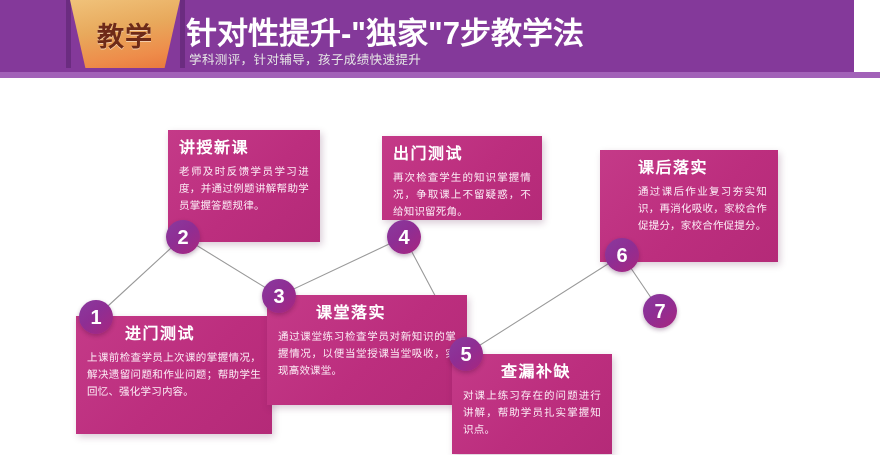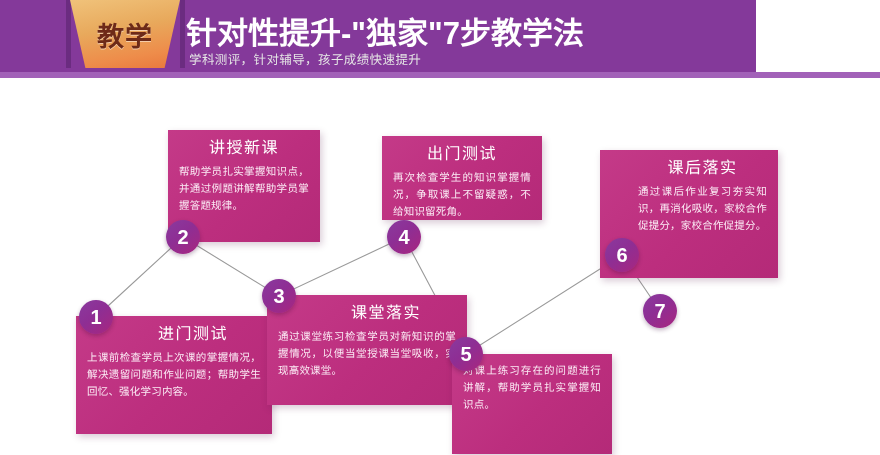--- a/index.html
+++ b/index.html
@@ -7,21 +7,21 @@
   html, body {
     width:880px; height:455px;
     background:#ffffff;
     font-family:"Liberation Sans","DejaVu Sans",sans-serif;
     overflow:hidden;
   }
   #root { position:relative; width:880px; height:455px; background:#ffffff; }
 
   
   .header {
-    position:absolute; left:0; top:0; width:756px; height:78px;
+    position:absolute; left:0; top:0; width:854px; height:78px;
     background:#84399A;
   }
   .header-underline {
     position:absolute; left:0; top:72px; width:880px; height:6px;
     background:#A261B8;
   }
   .badge {
     position:absolute; left:70px; top:0; width:110px; height:68px;
     background:linear-gradient(170deg,#F0C27A 0%,#E8A95C 42%,#EE8C4A 78%,#E9773C 100%);
     clip-path:polygon(0% 0%, 100% 0%, 86% 100%, 14% 100%);
@@ -51,21 +51,21 @@
   .canvas { position:absolute; left:0; top:78px; width:880px; height:377px; }
   .lines { position:absolute; left:0; top:0; width:880px; height:377px; }
 
   .card {
     position:absolute;
     background:linear-gradient(135deg,#C43A88 0%,#BC2E7E 55%,#B42A78 100%);
     box-shadow:2px 3px 7px rgba(80,20,70,.22);
     padding:8px 11px 10px 11px;
   }
   .card-title {
-    text-align:center; color:#ffffff; font-size:16px; font-weight:normal;
+    text-align:left; color:#ffffff; font-size:16px; font-weight:bold;
     letter-spacing:1.5px; margin-bottom:4px; line-height:1.3;
   }
   .card-body {
     color:#FBEAF4; font-size:10.5px; line-height:1.62; letter-spacing:.2px;
     text-align:justify;
   }
   .card.indent .card-title { padding-left:38px; }
 
   .node {
     position:absolute; width:34px; height:34px; border-radius:50%;
@@ -94,44 +94,45 @@
   </div>
 
   <div class="canvas">
 
     <svg class="lines" viewBox="0 0 880 377" preserveAspectRatio="none">
       <polyline points="96,239 183,159 279,218 404,159 466,276 622,177 660,233" fill="none" stroke="#9A9A9A" stroke-width="1.1"></polyline>
     </svg>
 
     <div class="card" style="left:168px; top:52px; width:152px; height:112px;">
       <div class="card-title">讲授新课</div>
-      <div class="card-body">帮助学员扎实掌握知识点，并通过例题讲解帮助学员掌握答题规律。</div>
+      <div class="card-body">老师及时反馈学员学习进度，并通过例题讲解帮助学员掌握答题规律。</div>
     </div>
 
     <div class="card" style="left:382px; top:58px; width:160px; height:84px;">
       <div class="card-title">出门测试</div>
       <div class="card-body">再次检查学生的知识掌握情况，争取课上不留疑惑，不给知识留死角。</div>
     </div>
 
-    <div class="card" style="left:600px; top:72px; width:178px; height:128px;padding-left:38px;">
+    <div class="card" style="left:600px; top:72px; width:178px; height:112px;padding-left:38px;">
       <div class="card-title">课后落实</div>
       <div class="card-body">通过课后作业复习夯实知识，再消化吸收，家校合作促提分，家校合作促提分。</div>
     </div>
 
     <div class="card indent" style="left:76px; top:238px; width:196px; height:118px;">
       <div class="card-title">进门测试</div>
       <div class="card-body">上课前检查学员上次课的掌握情况，解决遗留问题和作业问题；帮助学生回忆、强化学习内容。</div>
     </div>
 
     <div class="card indent" style="left:267px; top:217px; width:200px; height:110px;">
       <div class="card-title">课堂落实</div>
       <div class="card-body">通过课堂练习检查学员对新知识的掌握情况，以便当堂授课当堂吸收，实现高效课堂。</div>
     </div>
 
     <div class="card indent" style="left:452px; top:276px; width:160px; height:100px;">
+      <div class="card-title">查漏补缺</div>
       <div class="card-body">对课上练习存在的问题进行讲解，帮助学员扎实掌握知识点。</div>
     </div>
 
 
     <div class="node" style="left:79px;  top:222px;">1</div>
     <div class="node" style="left:166px; top:142px;">2</div>
     <div class="node" style="left:262px; top:201px;">3</div>
     <div class="node" style="left:387px; top:142px;">4</div>
     <div class="node" style="left:449px; top:259px;">5</div>
     <div class="node" style="left:605px; top:160px;">6</div>

